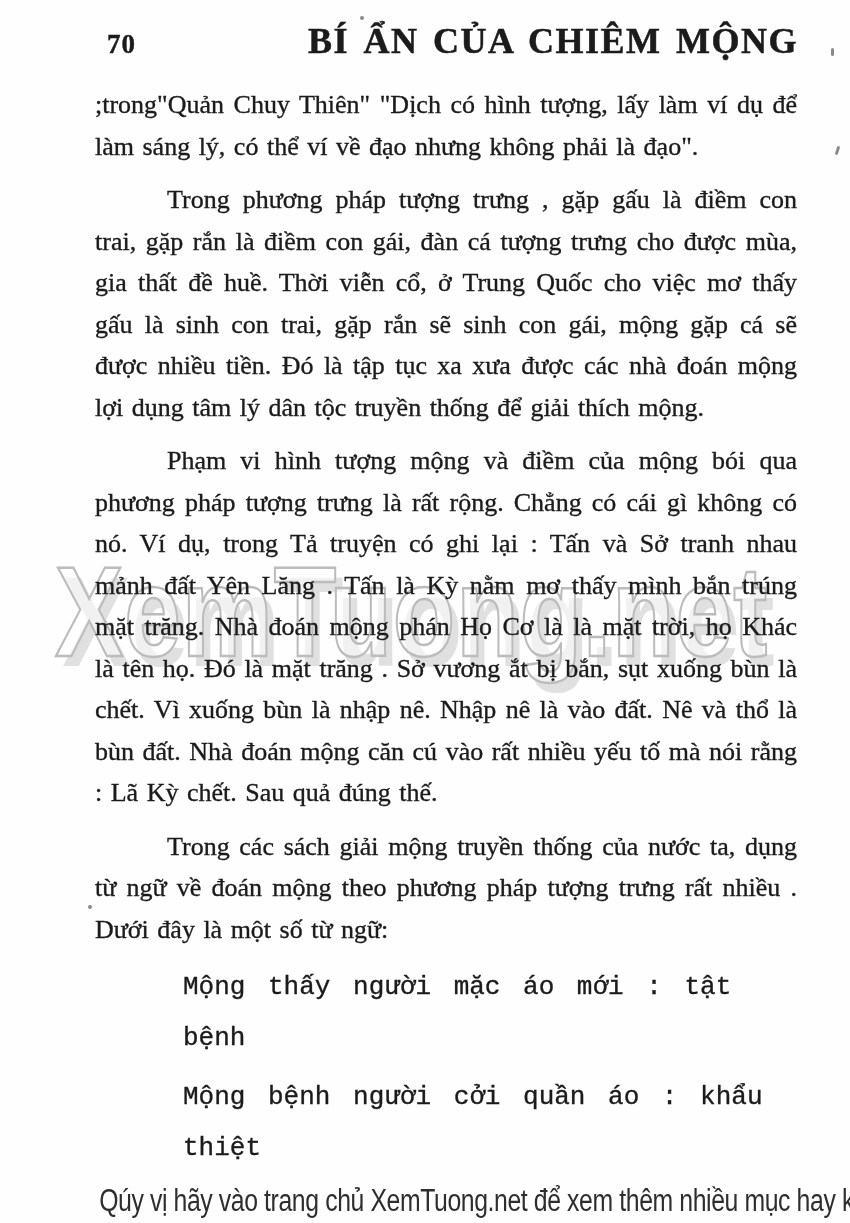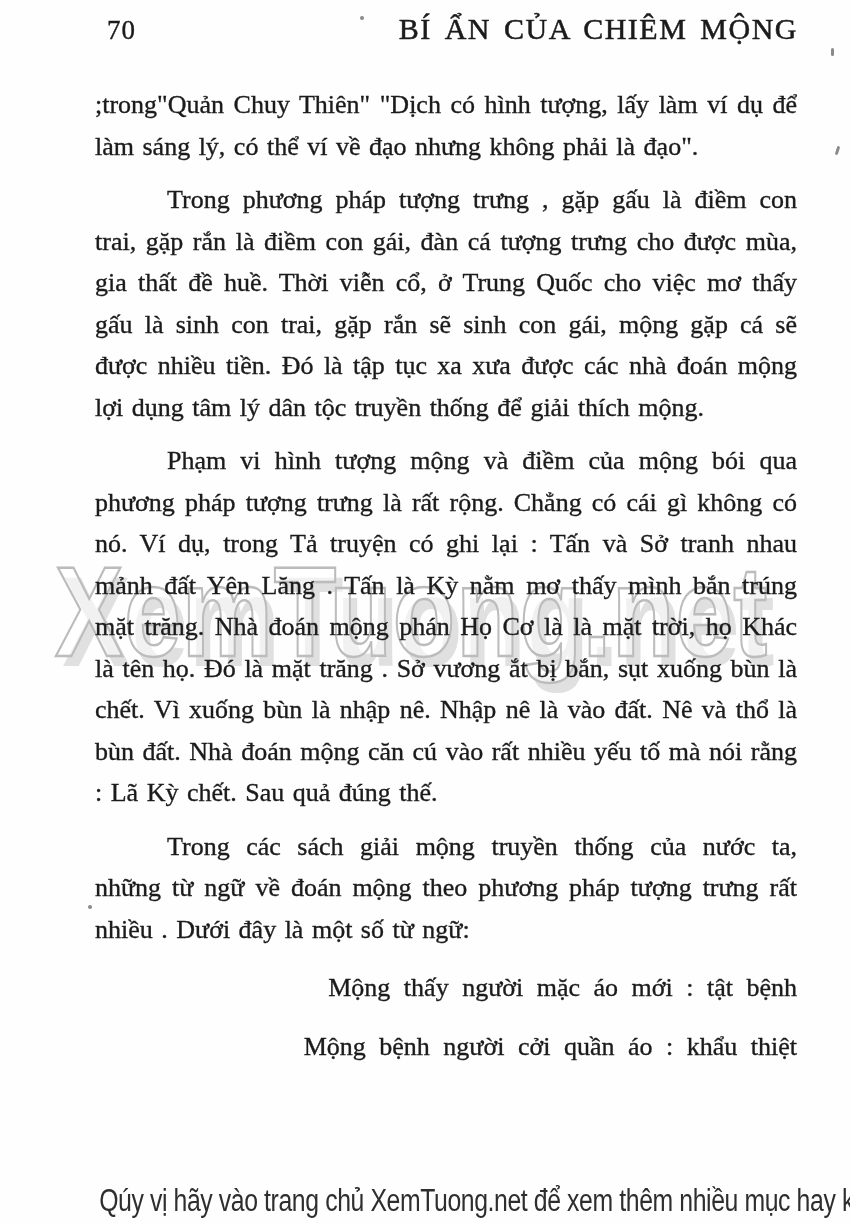--- a/index.html
+++ b/index.html
@@ -13,37 +13,37 @@
     height: 1223px;
     background: #fefefe;
     overflow: hidden;
     font-family: "Liberation Serif", serif;
     color: #1b1b1b;
   }
 
   
   .running-head {
     position: absolute;
-    top: 12px;
+    top: 20px;
     left: 95px;
     right: 52px;
     display: flex;
     justify-content: space-between;
     align-items: baseline;
-    font-weight: 400;
+    font-weight: 700;
     z-index: 2;
   }
   .page-num {
     font-size: 27px;
     letter-spacing: 1px;
     padding-left: 12px;
     -webkit-text-stroke: 0.4px #1b1b1b;
   }
   .running-title {
-    font-size: 30px;
+    font-size: 36px;
     letter-spacing: 1.5px;
     -webkit-text-stroke: 0.5px #1b1b1b;
     word-spacing: 4px;
   }
 
   
   .watermark {
     position: absolute;
     top: 548px;
     left: 55px;
@@ -78,23 +78,24 @@
   .para {
     margin: 0 0 12px 0;
     text-indent: 72px;
   }
   .para.continued {
     text-indent: 0;
   }
   .entry {
     margin: 8px 0 0 88px;
     line-height: 51px;
-    text-align: right;
+    text-align: left;
     text-indent: 0;
     word-spacing: 7px;
+    font-family: Liberation Mono, monospace;
   }
 
   
   .site-footer {
     position: absolute;
     left: 0;
     right: 0;
     bottom: 4px;
     text-align: center;
     z-index: 2;
@@ -131,21 +132,21 @@
     <span class="page-num">70</span>
     <span class="running-title">BÍ ẨN CỦA CHIÊM MỘNG</span>
   </header>
 
   <div class="watermark">XemTuong.net</div>
 
   <main class="content">
     <p class="para continued">;trong"Quản Chuy Thiên" "Dịch có hình tượng, lấy làm ví dụ để làm sáng lý, có thể ví về đạo nhưng không phải là đạo".</p>
     <p class="para">Trong phương pháp tượng trưng , gặp gấu là điềm con trai, gặp rắn là điềm con gái, đàn cá tượng trưng cho được mùa, gia thất đề huề. Thời viễn cổ, ở Trung Quốc cho việc mơ thấy gấu là sinh con trai, gặp rắn sẽ sinh con gái, mộng gặp cá sẽ được nhiều tiền. Đó là tập tục xa xưa được các nhà đoán mộng lợi dụng tâm lý dân tộc truyền thống để giải thích mộng.</p>
     <p class="para">Phạm vi hình tượng mộng và điềm của mộng bói qua phương pháp tượng trưng là rất rộng. Chẳng có cái gì không có nó. Ví dụ, trong Tả truyện có ghi lại : Tấn và Sở tranh nhau mảnh đất Yên Lăng . Tấn là Kỳ nằm mơ thấy mình bắn trúng mặt trăng. Nhà đoán mộng phán Họ Cơ là là mặt trời, họ Khác là tên họ. Đó là mặt trăng . Sở vương ắt bị bắn, sụt xuống bùn là chết. Vì xuống bùn là nhập nê. Nhập nê là vào đất. Nê và thổ là bùn đất. Nhà đoán mộng căn cú vào rất nhiều yếu tố mà nói rằng : Lã Kỳ chết. Sau quả đúng thế.</p>
-    <p class="para">Trong các sách giải mộng truyền thống của nước ta, những từ ngữ về đoán mộng theo phương pháp tượng trưng rất nhiều . Dưới đây là một số từ ngữ:</p>
+    <p class="para">Trong các sách giải mộng truyền thống của nước ta, dụng từ ngữ về đoán mộng theo phương pháp tượng trưng rất nhiều . Dưới đây là một số từ ngữ:</p>
     <p class="entry">Mộng thấy người mặc áo mới : tật bệnh</p>
     <p class="entry">Mộng bệnh người cởi quần áo : khẩu thiệt</p>
   </main>
 
   <footer class="site-footer">
     <span class="footer-inner">Qúy vị hãy vào trang chủ XemTuong.net để xem thêm nhiều mục hay khác</span>
   </footer>
 
   <span class="speck s1"></span>
   <span class="speck s2"></span>

